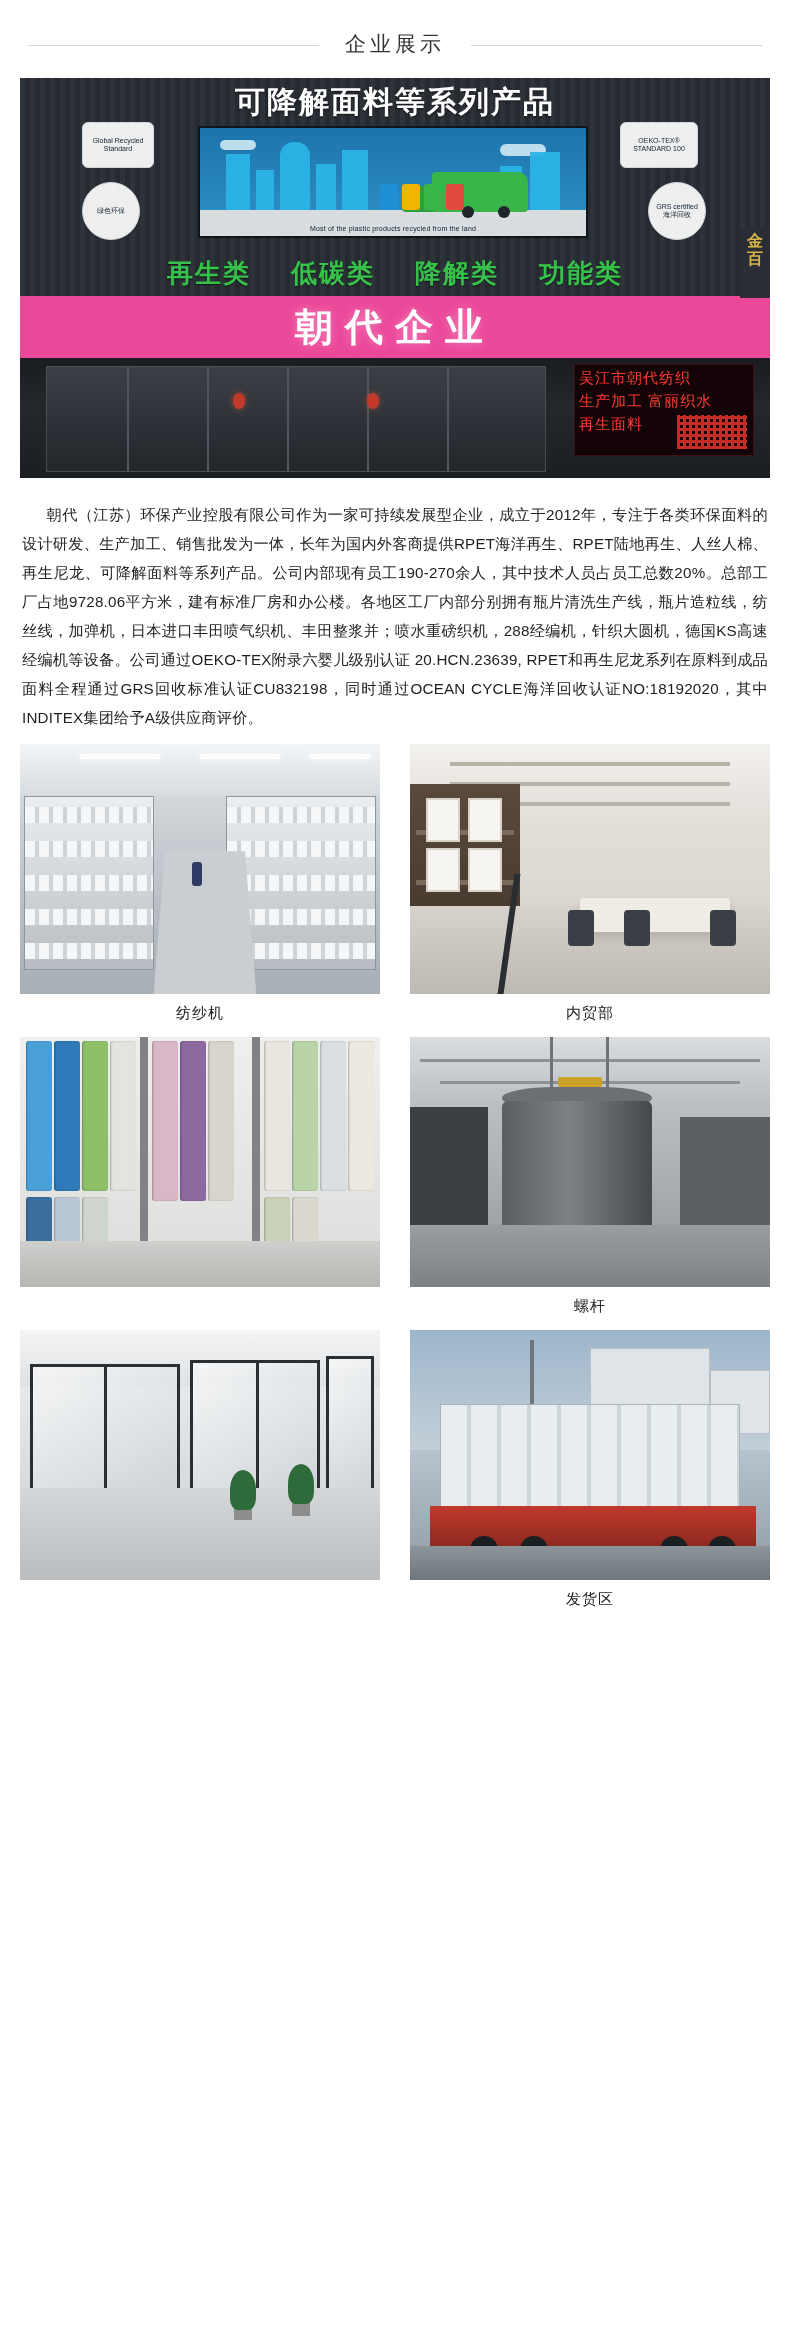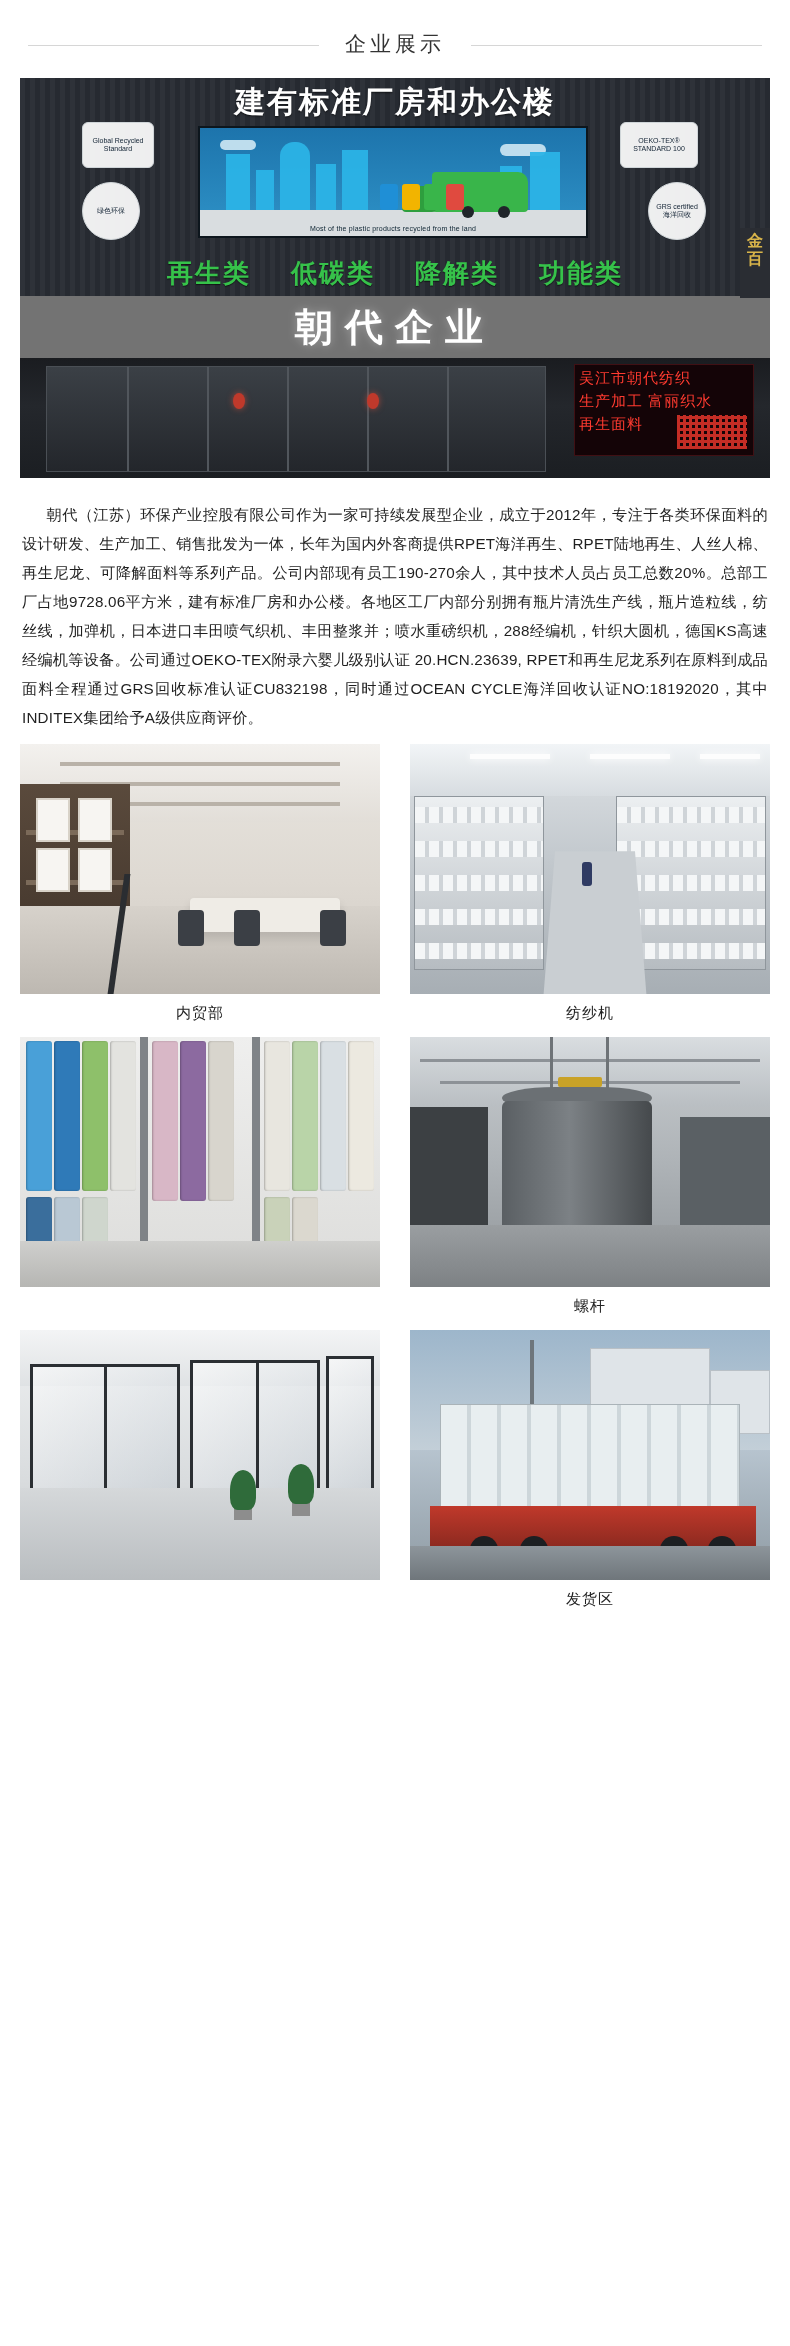--- a/index.html
+++ b/index.html
@@ -163,21 +163,21 @@
     font-size: 26px;
     font-weight: 700;
     color: #36c24a;
     letter-spacing: 2px;
     text-shadow: 0 1px 1px rgba(0,0,0,.55);
   }
   .hero-sign {
     position: absolute;
     top: 218px; left: 0; right: 0;
     height: 62px;
-    background: #737373;
+    background: #ec4899;
     display: flex;
     align-items: center;
     justify-content: center;
   }
   .hero-sign .name {
     color: #fff;
     font-size: 38px;
     letter-spacing: 12px;
     font-weight: 700;
     text-shadow: 0 0 10px rgba(255,255,255,.35);
@@ -343,21 +343,21 @@
   <div class="header">
     <div class="header-rule left"></div>
     <div class="header-title">企业展示</div>
     <div class="header-rule right"></div>
   </div>
 
   <div class="hero">
 
     <div class="hero-upper"></div>
 
-    <div class="hero-topline">建有标准厂房和办公楼</div>
+    <div class="hero-topline">可降解面料等系列产品</div>
 
     <div class="screen">
       <div class="sky"></div>
       <div class="cloud" style="left:20px; top:12px; width:36px; height:10px;"></div>
       <div class="cloud" style="left:300px; top:16px; width:46px; height:12px;"></div>
       <div class="bld" style="left:26px; width:24px; height:56px;"></div>
       <div class="bld" style="left:56px; width:18px; height:40px;"></div>
       <div class="bld" style="left:80px; width:30px; height:68px; border-radius:14px 14px 0 0;"></div>
       <div class="bld" style="left:116px; width:20px; height:46px;"></div>
       <div class="bld" style="left:142px; width:26px; height:60px;"></div>
@@ -409,45 +409,20 @@
     </div>
 
     <div class="hero-side-sign">金百</div>
   </div>
 
   <div class="intro">
     <span class="indent"></span><span>朝代（江苏）环保产业控股有限公司作为一家可持续发展型企业，成立于2012年，专注于各类环保面料的设计研发、生产加工、销售批发为一体，长年为国内外客商提供RPET海洋再生、RPET陆地再生、人丝人棉、再生尼龙、可降解面料等系列产品。公司内部现有员工190-270余人，其中技术人员占员工总数20%。总部工厂占地9728.06平方米，建有标准厂房和办公楼。各地区工厂内部分别拥有瓶片清洗生产线，瓶片造粒线，纺丝线，加弹机，日本进口丰田喷气织机、丰田整浆并；喷水重磅织机，288经编机，针织大圆机，德国KS高速经编机等设备。公司通过OEKO-TEX附录六婴儿级别认证 20.HCN.23639, RPET和再生尼龙系列在原料到成品面料全程通过GRS回收标准认证CU832198，同时通过OCEAN CYCLE海洋回收认证NO:18192020，其中INDITEX集团给予A级供应商评价。</span>
   </div>
 
   <div class="gallery">
-
-    <div class="cell">
-      <div class="photo p1">
-        <div class="ceil"></div>
-        <div class="beam" style="top:18px;"></div>
-        <div class="beam" style="top:38px;"></div>
-        <div class="beam" style="top:58px;"></div>
-        <div class="shelf">
-          <div class="shelfline" style="top:46px;"></div>
-          <div class="shelfline" style="top:96px;"></div>
-          <div class="shelfline" style="top:146px;"></div>
-        </div>
-        <div class="frame" style="left:16px; top:54px; width:34px; height:44px;"></div>
-        <div class="frame" style="left:58px; top:54px; width:34px; height:44px;"></div>
-        <div class="frame" style="left:16px; top:104px; width:34px; height:44px;"></div>
-        <div class="frame" style="left:58px; top:104px; width:34px; height:44px;"></div>
-        <div class="floor"></div>
-        <div class="table"></div>
-        <div class="chair" style="right:34px;"></div>
-        <div class="chair" style="right:120px;"></div>
-        <div class="chair" style="right:176px;"></div>
-        <div class="rail"></div>
-      </div>
-      <div class="cap">内贸部</div>
-    </div>
 
     <div class="cell">
       <div class="photo p2">
         <div class="hall"></div>
         <div class="ceilL"></div>
         <div class="lamp" style="left:60px; width:80px;"></div>
         <div class="lamp" style="left:180px; width:80px;"></div>
         <div class="lamp" style="left:290px; width:60px;"></div>
         <div class="bank" style="left:4px; width:130px;">
           <div class="bobrow" style="top:10px;"></div>
@@ -463,20 +438,45 @@
           <div class="bobrow" style="top:112px;"></div>
           <div class="bobrow" style="top:146px;"></div>
         </div>
         <div class="aisle"></div>
         <div class="person" style="left:172px; top:118px;"></div>
       </div>
       <div class="cap">纺纱机</div>
     </div>
 
     <div class="cell">
+      <div class="photo p1">
+        <div class="ceil"></div>
+        <div class="beam" style="top:18px;"></div>
+        <div class="beam" style="top:38px;"></div>
+        <div class="beam" style="top:58px;"></div>
+        <div class="shelf">
+          <div class="shelfline" style="top:46px;"></div>
+          <div class="shelfline" style="top:96px;"></div>
+          <div class="shelfline" style="top:146px;"></div>
+        </div>
+        <div class="frame" style="left:16px; top:54px; width:34px; height:44px;"></div>
+        <div class="frame" style="left:58px; top:54px; width:34px; height:44px;"></div>
+        <div class="frame" style="left:16px; top:104px; width:34px; height:44px;"></div>
+        <div class="frame" style="left:58px; top:104px; width:34px; height:44px;"></div>
+        <div class="floor"></div>
+        <div class="table"></div>
+        <div class="chair" style="right:34px;"></div>
+        <div class="chair" style="right:120px;"></div>
+        <div class="chair" style="right:176px;"></div>
+        <div class="rail"></div>
+      </div>
+      <div class="cap">内贸部</div>
+    </div>
+
+    <div class="cell">
       <div class="photo p3">
         <div class="rackbar" style="left:120px; top:0; width:8px; bottom:0;"></div>
         <div class="rackbar" style="left:232px; top:0; width:8px; bottom:0;"></div>
         <div class="roll" style="left:6px;  top:4px;  height:150px; background:#49a0d8;"></div>
         <div class="roll" style="left:34px; top:4px;  height:150px; background:#2f7ab8;"></div>
         <div class="roll" style="left:62px; top:4px;  height:150px; background:#8ec06a;"></div>
         <div class="roll" style="left:90px; top:4px;  height:150px; background:#e3e3df;"></div>
         <div class="roll" style="left:132px; top:4px; height:160px; background:#d8b7c6;"></div>
         <div class="roll" style="left:160px; top:4px; height:160px; background:#8c6aa0;"></div>
         <div class="roll" style="left:188px; top:4px; height:160px; background:#d8d5cd;"></div>

